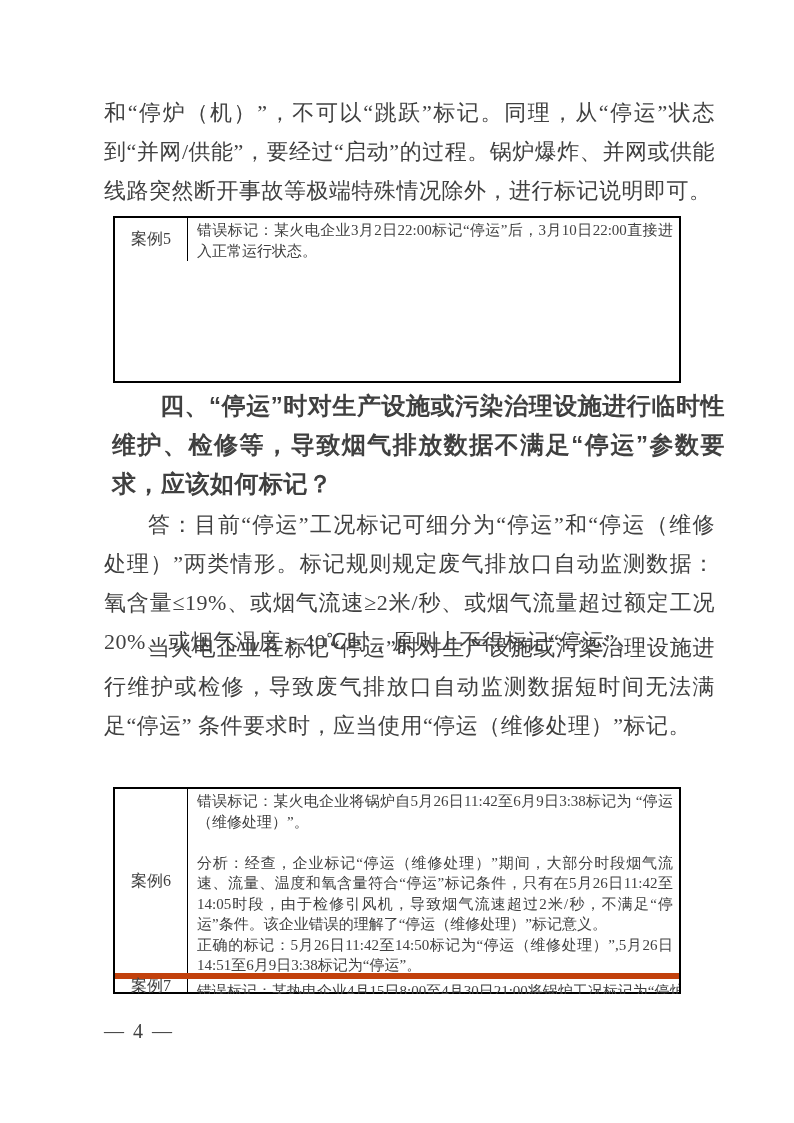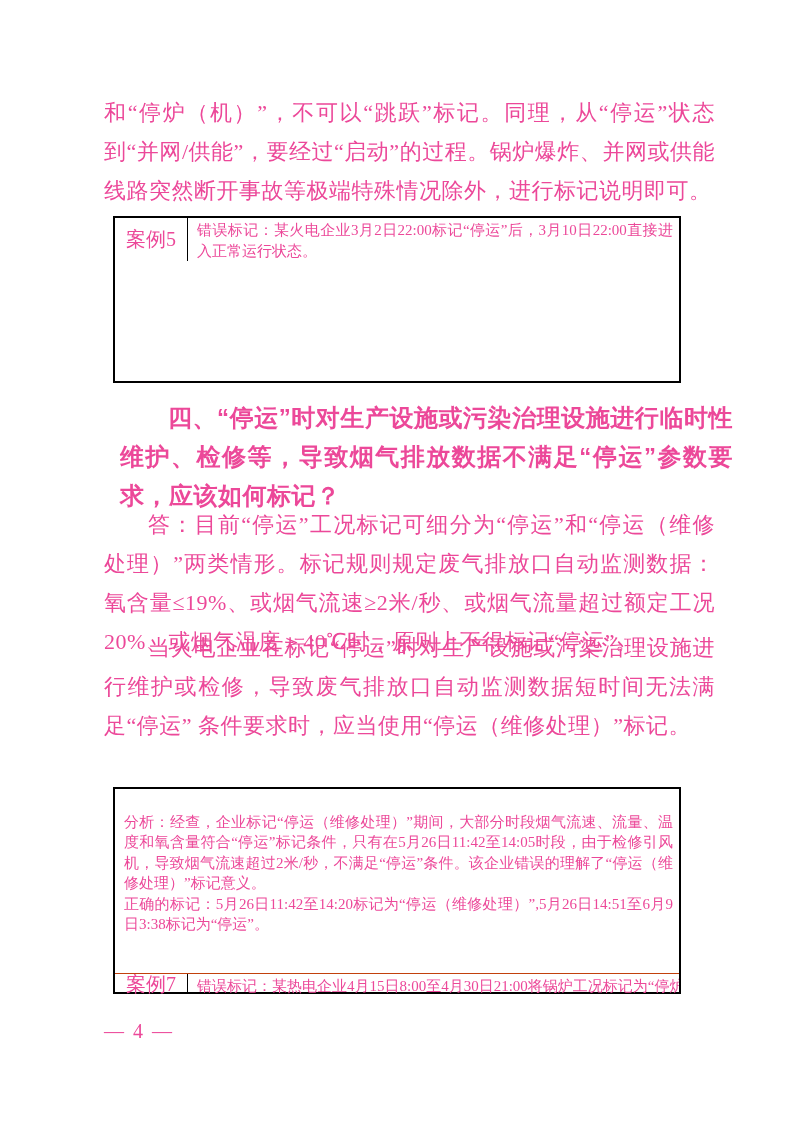--- a/index.html
+++ b/index.html
@@ -5,67 +5,66 @@
   * { margin: 0; padding: 0; box-sizing: border-box; }
   html, body { background: #888; }
   .page {
     position: relative;
     width: 794px;
     height: 1123px;
     margin: 0 auto;
     background: #ffffff;
     overflow: hidden;
     font-family: "Liberation Serif", serif;
-    color: #ec4899;
+    color: #404040;
   }
   .bodytext {
     position: absolute;
     left: 104px;
     width: 611px;
     font-size: 22px;
     line-height: 39px;
     text-align: justify;
     letter-spacing: 0.5px;
   }
   .intro { top: 93px; }
   .q-heading {
     position: absolute;
-    left: 120px;
+    left: 112px;
     top: 386px;
     width: 613px;
     font-family: "Liberation Sans", sans-serif;
     font-weight: bold;
     font-size: 24px;
     line-height: 39px;
     text-align: justify;
     text-indent: 2em;
     letter-spacing: 0.5px;
-    margin-top: 12px;
   }
   .ans1 { top: 505px; text-indent: 2em; }
   .ans2 { top: 628px; text-indent: 2em; }
   .case-table {
     position: absolute;
     left: 113px;
     width: 568px;
     border: 2px solid #000;
     background: #fff;
   }
   .table-1 { top: 216px; height: 167px; }
   .table-2 { top: 787px; height: 207px; }
   .case-row { display: flex; width: 100%; }
-  .row-divider { border-top: 1px solid #c2410c; }
+  .row-divider { border-top: 6px solid #c2410c; }
   .label-cell {
     width: 73px;
     min-width: 73px;
     border-right: 1px solid #000;
     display: flex;
     align-items: center;
     justify-content: center;
-    font-size: 20px;
+    font-size: 16px;
   }
   .content-cell {
     flex: 1;
     padding: 2px 6px 0 9px;
     font-size: 15px;
     line-height: 20.5px;
     text-align: justify;
     overflow: hidden;
   }
   .content-cell p { text-align: justify; }
@@ -99,23 +98,25 @@
   </div>
 
   <h2 class="q-heading">四、“停运”时对生产设施或污染治理设施进行临时性维护、检修等，导致烟气排放数据不满足“停运”参数要求，应该如何标记？</h2>
 
   <p class="bodytext ans1">答：目前“停运”工况标记可细分为“停运”和“停运（维修处理）”两类情形。标记规则规定废气排放口自动监测数据：氧含量≤19%、或烟气流速≥2米/秒、或烟气流量超过额定工况20%、或烟气温度＞40℃时，原则上不得标记“停运”。</p>
 
   <p class="bodytext ans2">当火电企业在标记“停运”时对生产设施或污染治理设施进行维护或检修，导致废气排放口自动监测数据短时间无法满足“停运” 条件要求时，应当使用“停运（维修处理）”标记。</p>
 
   <div class="case-table table-2">
     <div class="case-row row-case6">
+      <div class="label-cell">案例6</div>
       <div class="content-cell">
+        <p>错误标记：某火电企业将锅炉自5月26日11:42至6月9日3:38标记为 “停运（维修处理）”。</p>
         <p class="para-gap">分析：经查，企业标记“停运（维修处理）”期间，大部分时段烟气流速、流量、温度和氧含量符合“停运”标记条件，只有在5月26日11:42至14:05时段，由于检修引风机，导致烟气流速超过2米/秒，不满足“停运”条件。该企业错误的理解了“停运（维修处理）”标记意义。</p>
-        <p>正确的标记：5月26日11:42至14:20标记为“停运（维修处理）”,5月26日14:51至6月9日3:38标记为“停运”。</p>
+        <p>正确的标记：5月26日11:42至14:50标记为“停运（维修处理）”,5月26日14:51至6月9日3:38标记为“停运”。</p>
       </div>
     </div>
     <div class="case-row row-case7 row-divider">
       <div class="label-cell">案例7</div>
       <div class="content-cell">
         <p>错误标记：某热电企业4月15日8:00至4月30日21:00将锅炉工况标记为“停炉</p>
       </div>
     </div>
   </div>
 

